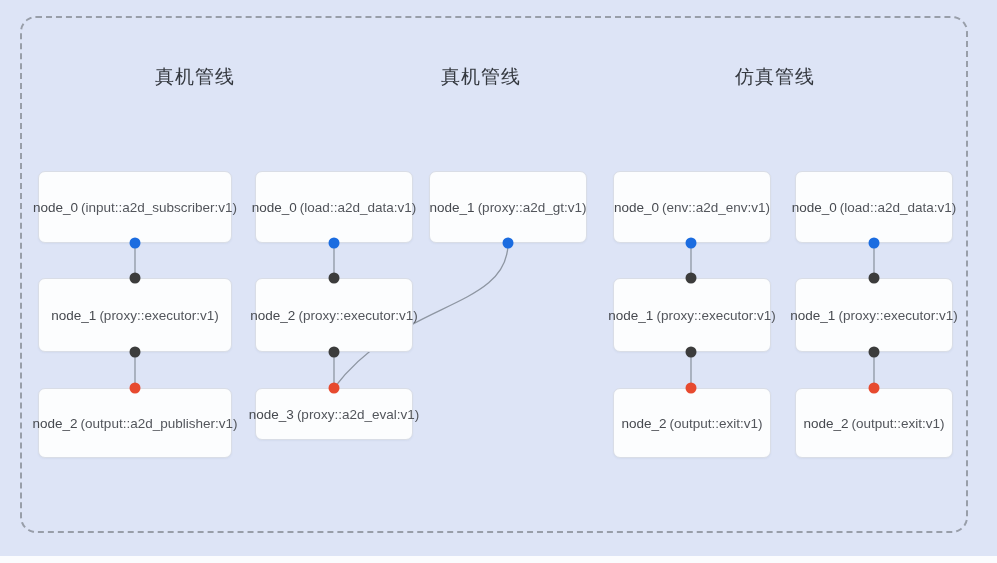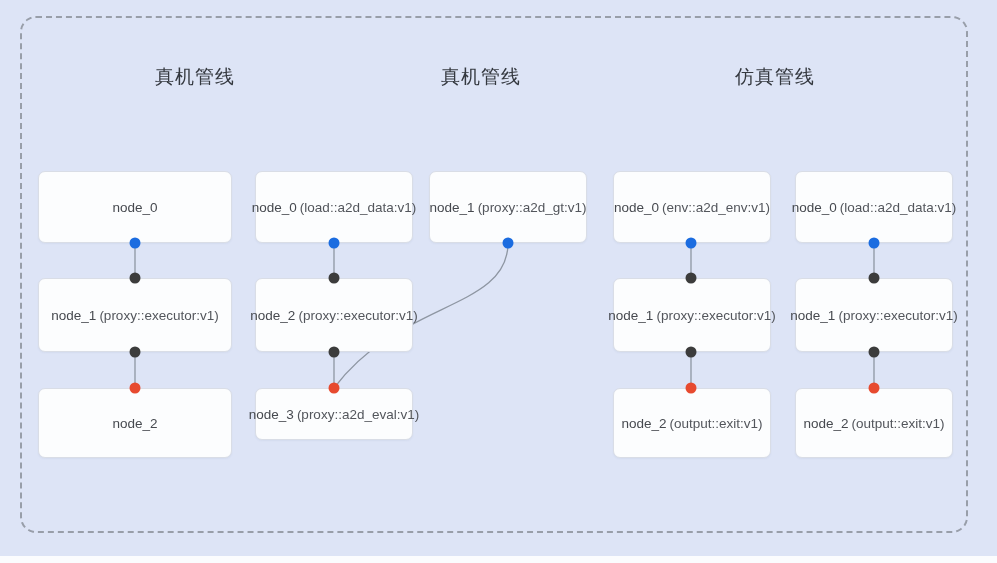--- a/index.html
+++ b/index.html
@@ -67,27 +67,29 @@
       <line x1="691" y1="243" x2="691" y2="278"></line>
       <line x1="691" y1="352" x2="691" y2="388"></line>
 
       <line x1="874" y1="243" x2="874" y2="278"></line>
       <line x1="874" y1="352" x2="874" y2="388"></line>
     </g>
   </svg>
 
   <div class="node-box" style="left:38px;top:171px;width:194px;height:72px">
     <span class="node-name">node_0</span>
+    <span class="node-type">(input::a2d_subscriber:v1)</span>
   </div>
   <div class="node-box" style="left:38px;top:278px;width:194px;height:74px">
     <span class="node-name">node_1</span>
     <span class="node-type">(proxy::executor:v1)</span>
   </div>
   <div class="node-box" style="left:38px;top:388px;width:194px;height:70px">
     <span class="node-name">node_2</span>
+    <span class="node-type">(output::a2d_publisher:v1)</span>
   </div>
 
   <div class="node-box" style="left:255px;top:171px;width:158px;height:72px">
     <span class="node-name">node_0</span>
     <span class="node-type">(load::a2d_data:v1)</span>
   </div>
   <div class="node-box" style="left:429px;top:171px;width:158px;height:72px">
     <span class="node-name">node_1</span>
     <span class="node-type">(proxy::a2d_gt:v1)</span>
   </div>

